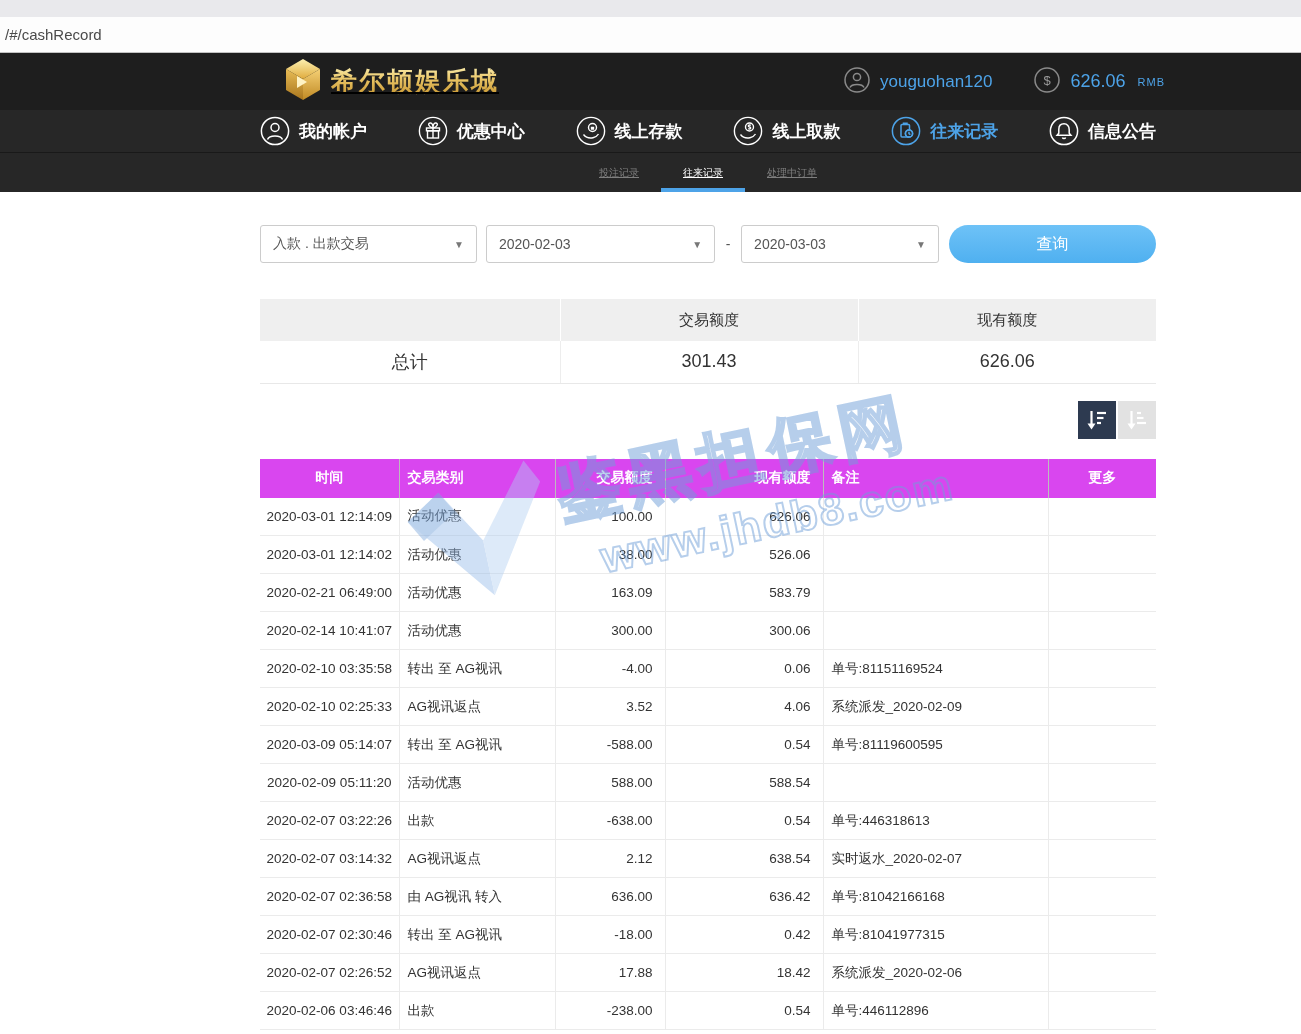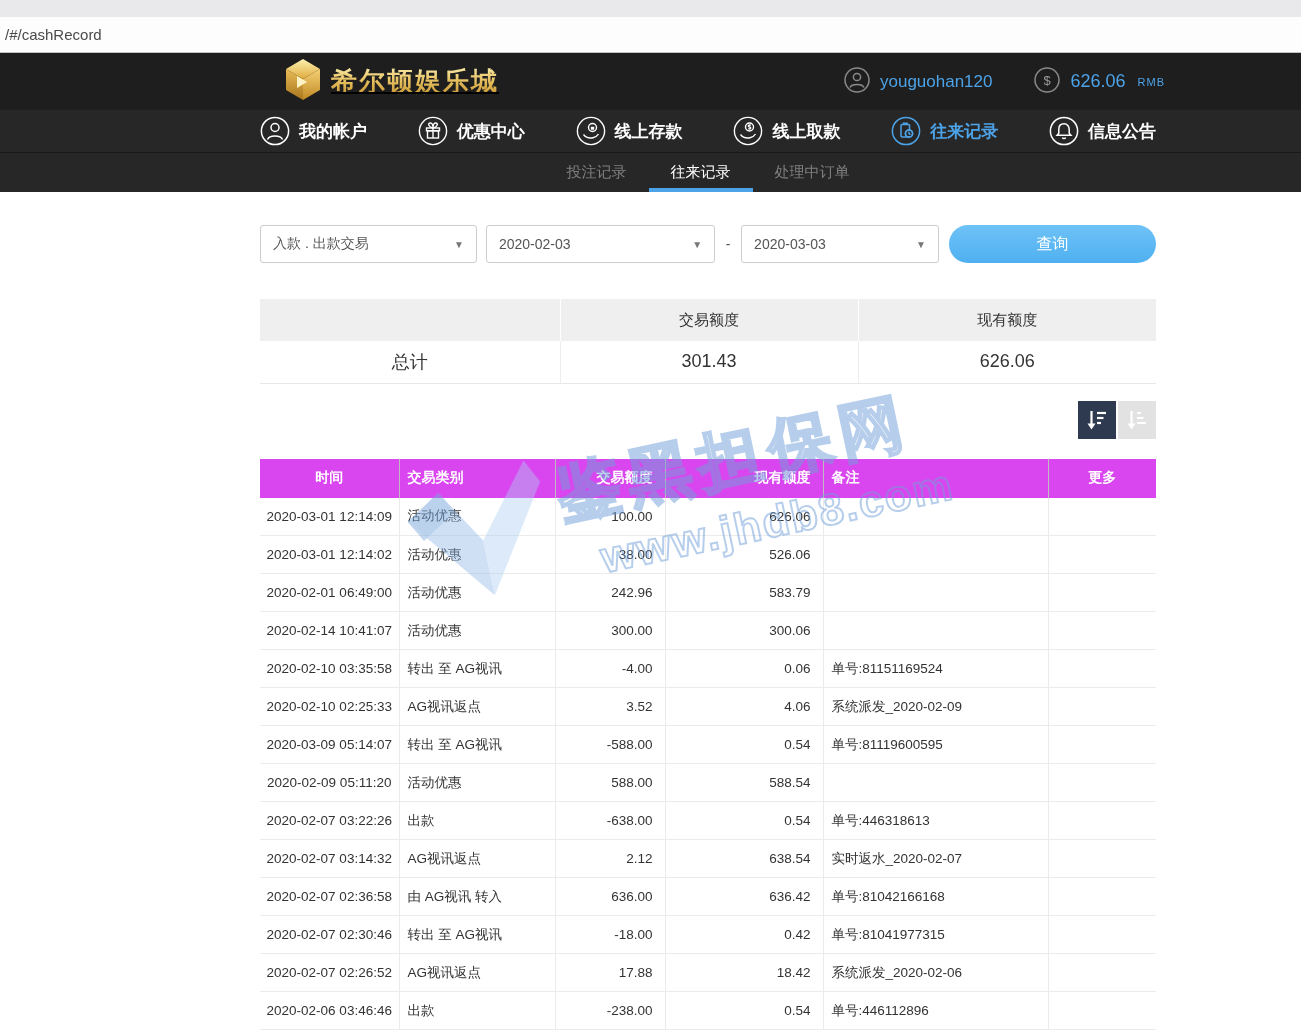--- a/index.html
+++ b/index.html
@@ -32,22 +32,22 @@
   .nav-item { display:flex; align-items:center; gap:9px; color:#fff;
               font-size:17px; font-weight:bold; cursor:pointer; }
   .nav-item.active { color:#4da3e8; }
   .nav-item svg { display:block; }
 
   
   .subnav { height:40px; background:#272727; border-top:1px solid #191919; }
   .subnav-inner { margin-left:260px; width:896px; height:100%;
                   display:flex; justify-content:center; }
   .tab { height:100%; padding:0 22px; display:flex; align-items:center;
-         font-size:15px; color:#7f7f7f; cursor:pointer; border-bottom:4px solid transparent;
-         padding-top:4px; }
+         font-size:10px; color:#7f7f7f; cursor:pointer; border-bottom:4px solid transparent;
+         padding-top:4px;text-decoration:underline; }
   .tab.active { color:#fff; border-bottom-color:#4da3e8; }
 
   
   .content { margin-left:260px; width:896px; position:relative; }
 
   .filter-row { margin-top:33px; display:flex; align-items:center; }
   .select { height:38px; border:1px solid #ccc; border-radius:3px; background:#fff;
             display:flex; align-items:center; justify-content:space-between;
             padding:0 12px; font-size:14px; color:#555; cursor:pointer; }
   .caret { font-size:10px; color:#777; }
@@ -330,23 +330,23 @@
         </tr>
         <tr>
           <td class="col-time">2020-03-01 12:14:02</td>
           <td class="col-type">活动优惠</td>
           <td class="col-amount">38.00</td>
           <td class="col-balance">526.06</td>
           <td class="col-remark"></td>
           <td class="col-more"></td>
         </tr>
         <tr>
-          <td class="col-time">2020-02-01 06:49:00</td>
+          <td class="col-time">2020-02-21 06:49:00</td>
           <td class="col-type">活动优惠</td>
-          <td class="col-amount">242.96</td>
+          <td class="col-amount">163.09</td>
           <td class="col-balance">583.79</td>
           <td class="col-remark"></td>
           <td class="col-more"></td>
         </tr>
         <tr>
           <td class="col-time">2020-02-14 10:41:07</td>
           <td class="col-type">活动优惠</td>
           <td class="col-amount">300.00</td>
           <td class="col-balance">300.06</td>
           <td class="col-remark"></td>

